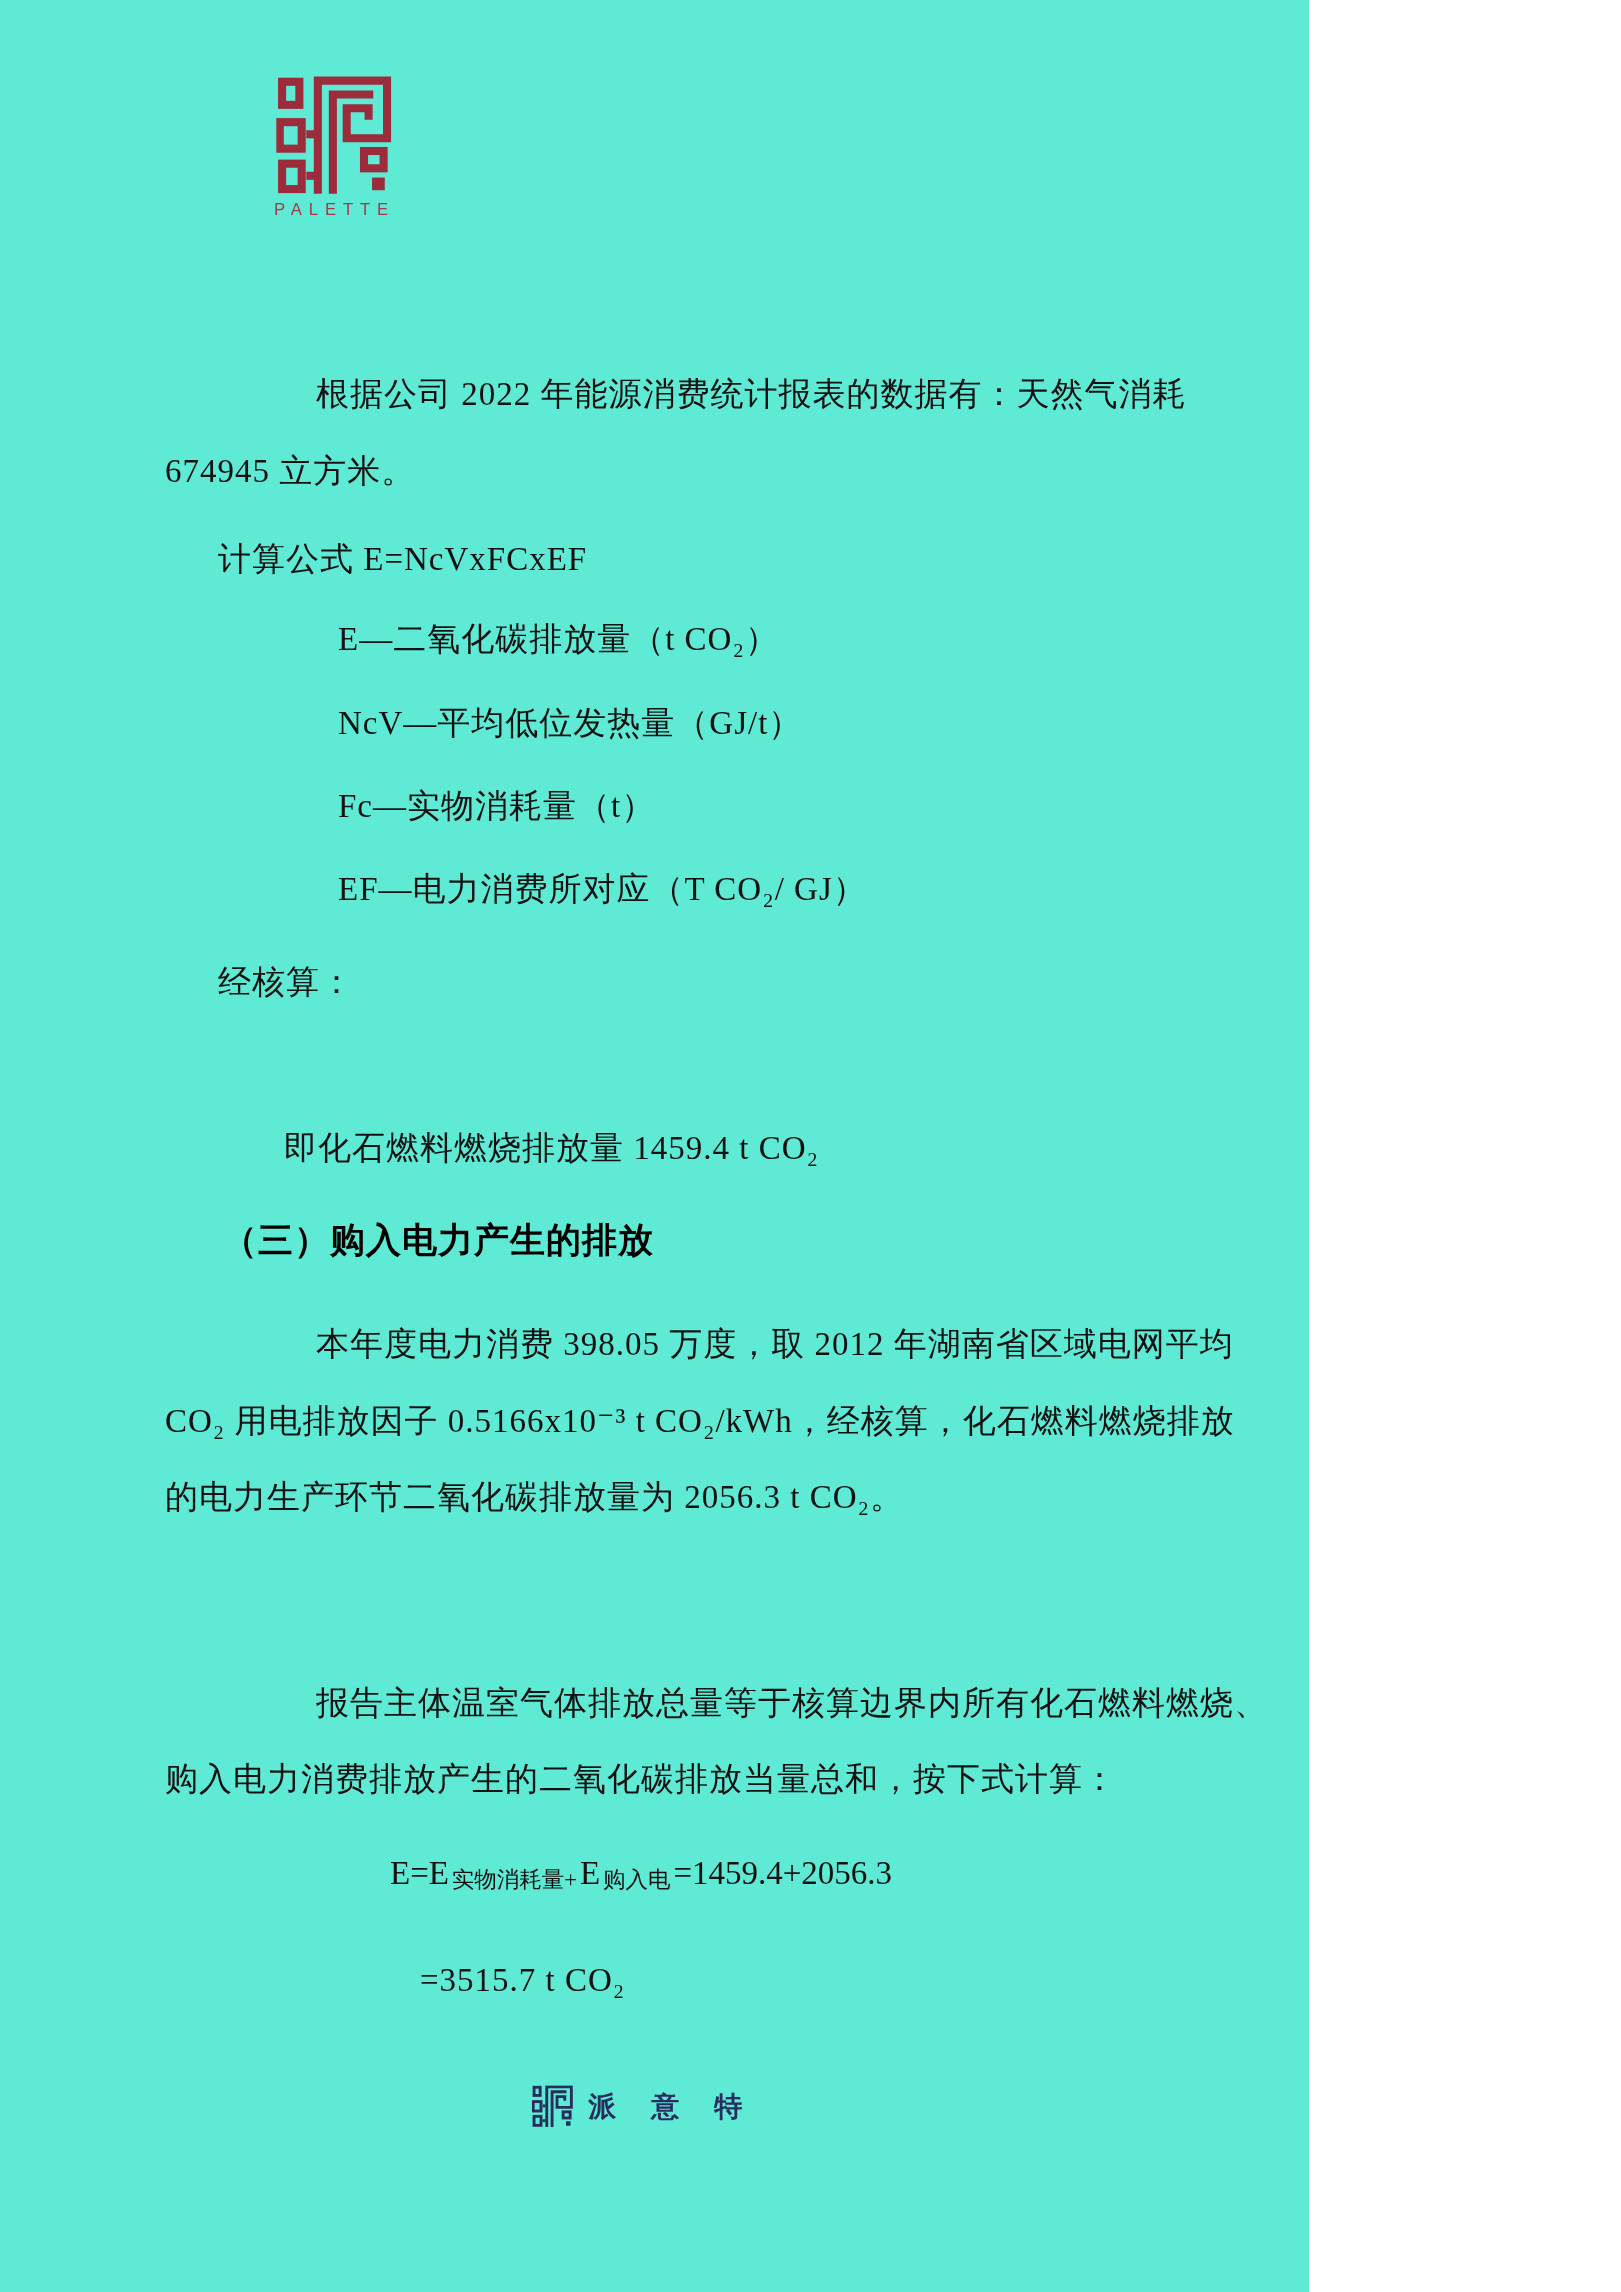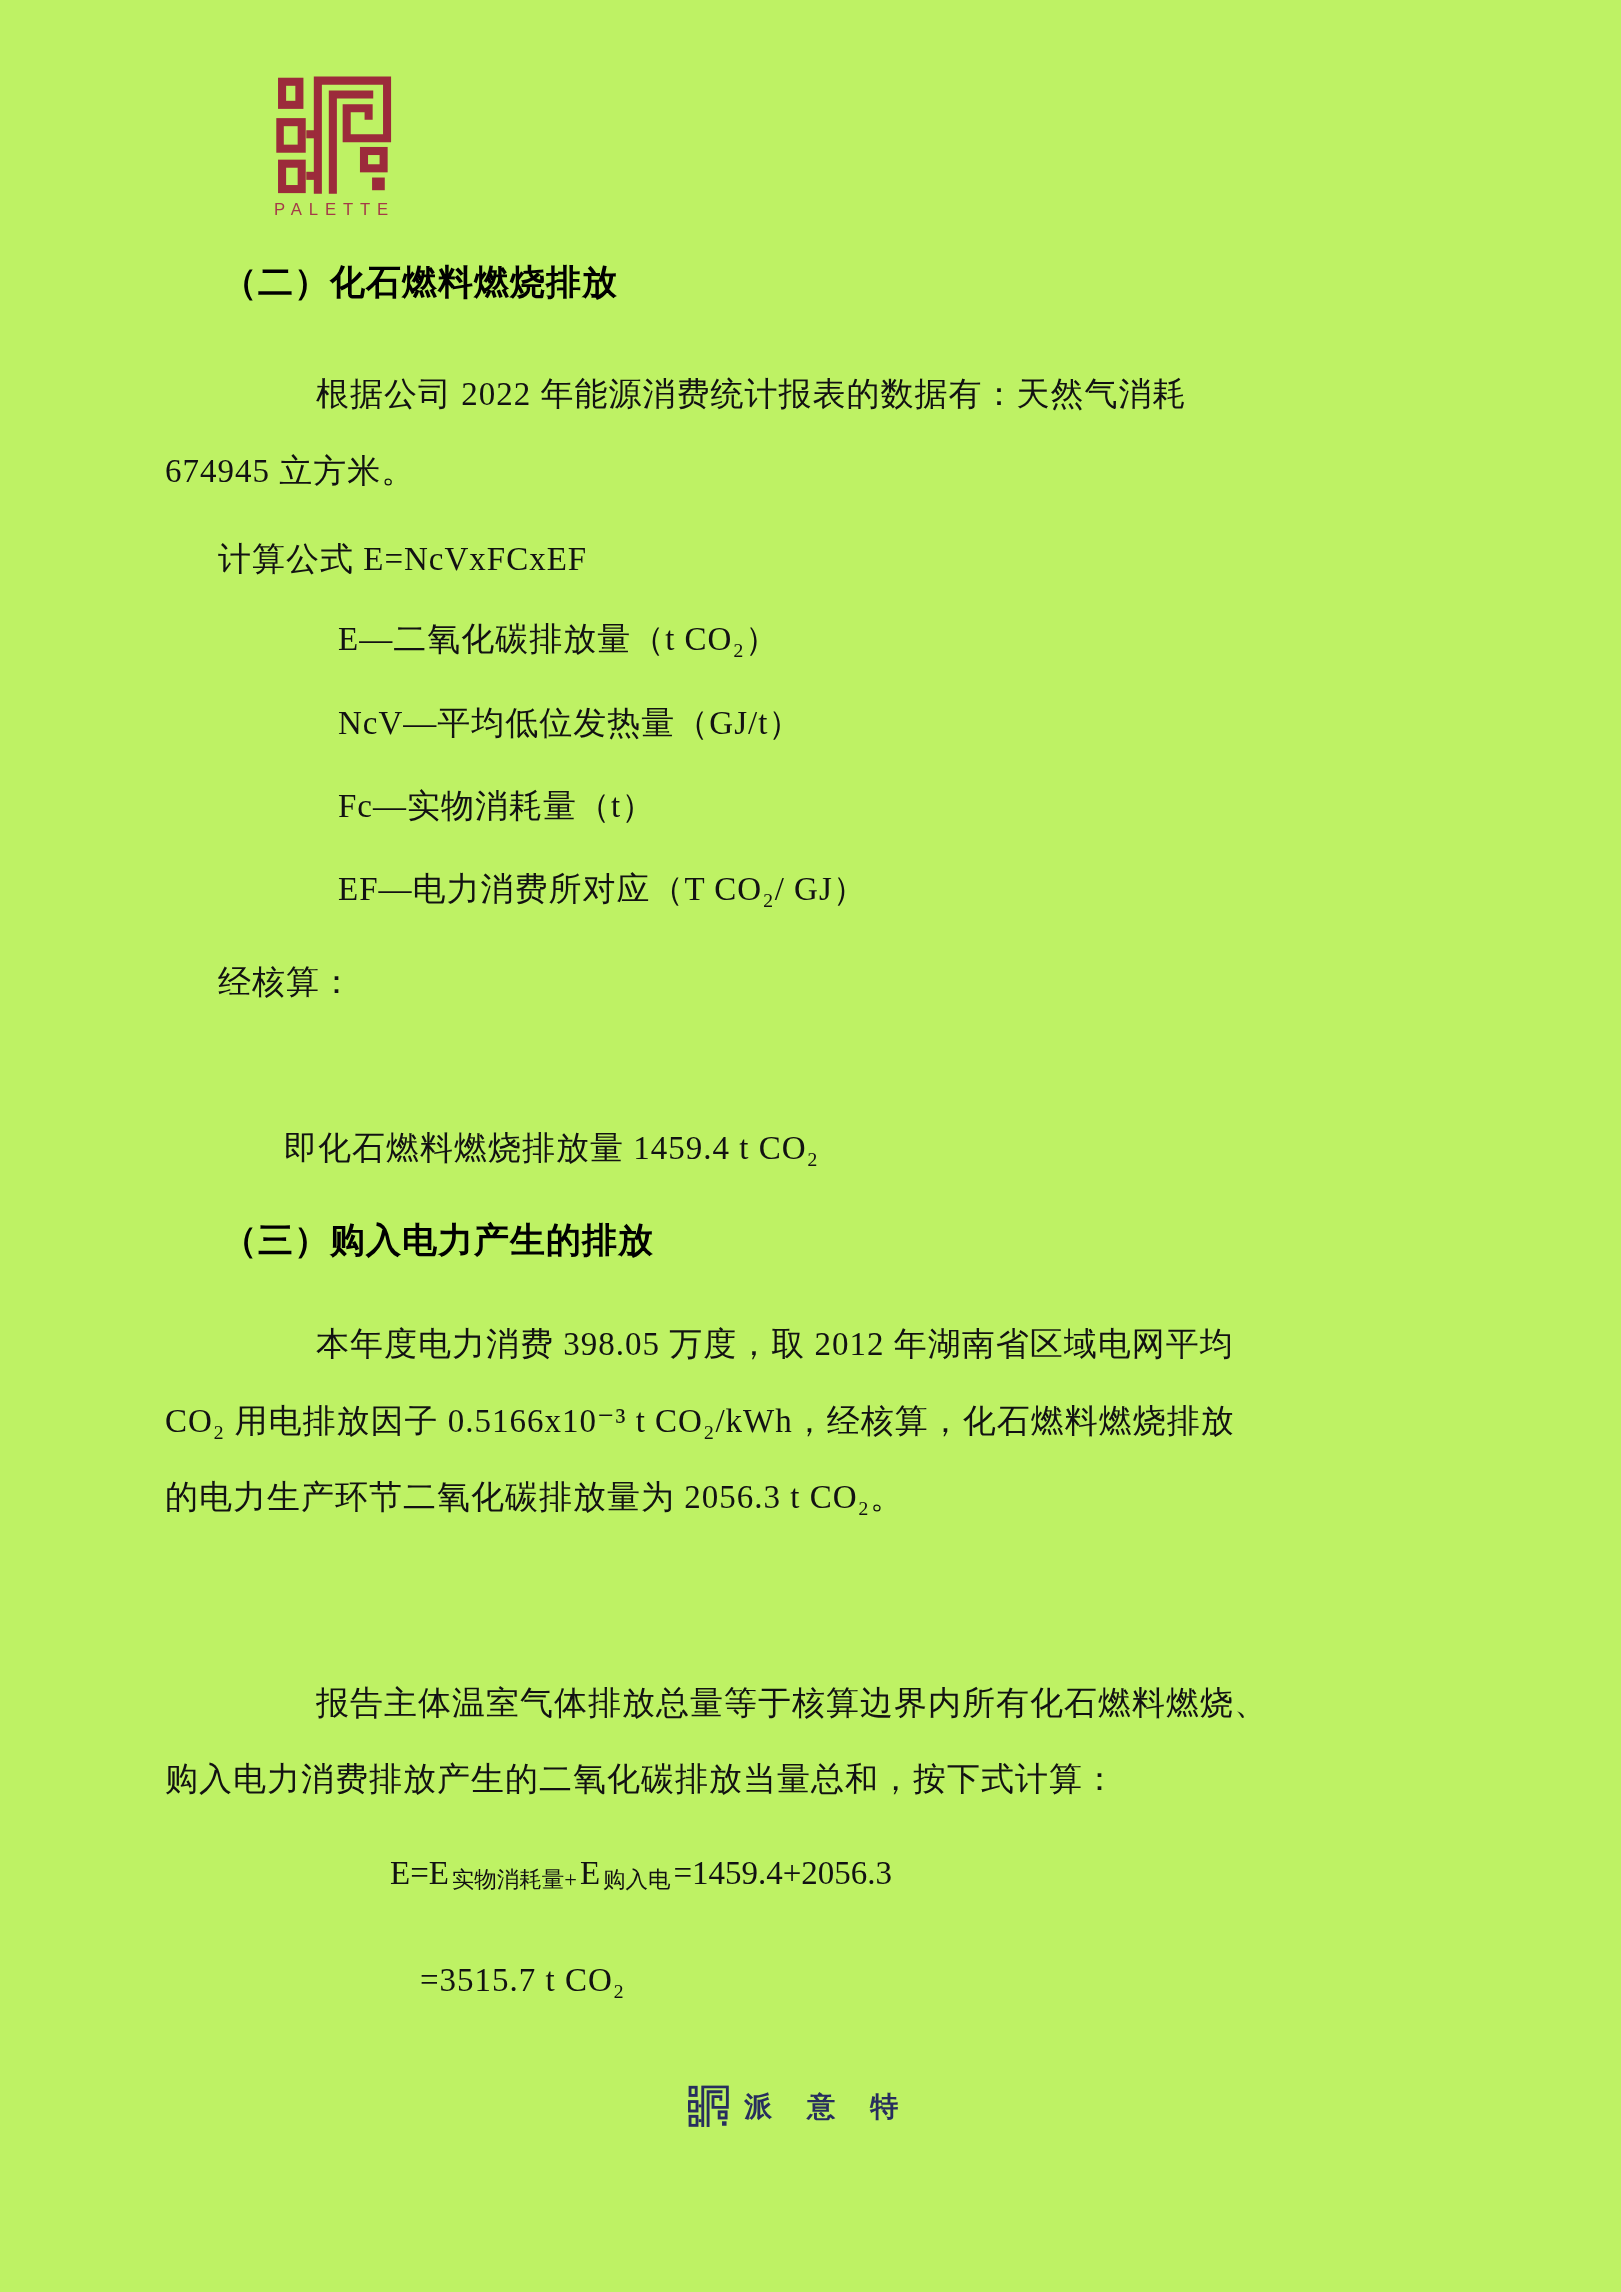--- a/index.html
+++ b/index.html
@@ -1,19 +1,19 @@
 <!DOCTYPE html>
 <html><head>
 <meta charset="utf-8">
 <style>
   html,body{margin:0;padding:0;background:#ffffff;}
   .page{
     position:relative;
-    width:1621px;height:2293px;
-    background:#bef264;
+    width:1309px;height:2293px;
+    background:#5eead4;
     font-family:"Liberation Serif","DejaVu Serif",serif;
     color:#121212;
     overflow:hidden;
   }
   .line{
     position:absolute;
     font-size:33px;
     line-height:1.2;
     white-space:nowrap;
     letter-spacing:1px;
@@ -101,21 +101,20 @@
   </symbol>
 </svg>
 
 <div class="page">
 
   <svg class="brand-logo" viewBox="0 0 100 104">
     <use href="#maze-logo"></use>
   </svg>
   <div class="brand-wordmark">PALETTE</div>
 
-  <div class="heading" style="left:222px;top:261px">（二）化石燃料燃烧排放</div>
 
   <div class="line" style="left:316px;top:375px">根据公司 2022 年能源消费统计报表的数据有：天然气消耗</div>
   <div class="line" style="left:165px;top:452px">674945 立方米。</div>
 
   <div class="line" style="left:218px;top:540px">计算公式 E=NcVxFCxEF</div>
 
   <div class="line" style="left:338px;top:620px">E—二氧化碳排放量（t CO₂）</div>
   <div class="line" style="left:338px;top:704px">NcV—平均低位发热量（GJ/t）</div>
   <div class="line" style="left:338px;top:787px">Fc—实物消耗量（t）</div>
   <div class="line" style="left:338px;top:870px">EF—电力消费所对应（T CO₂/ GJ）</div>

